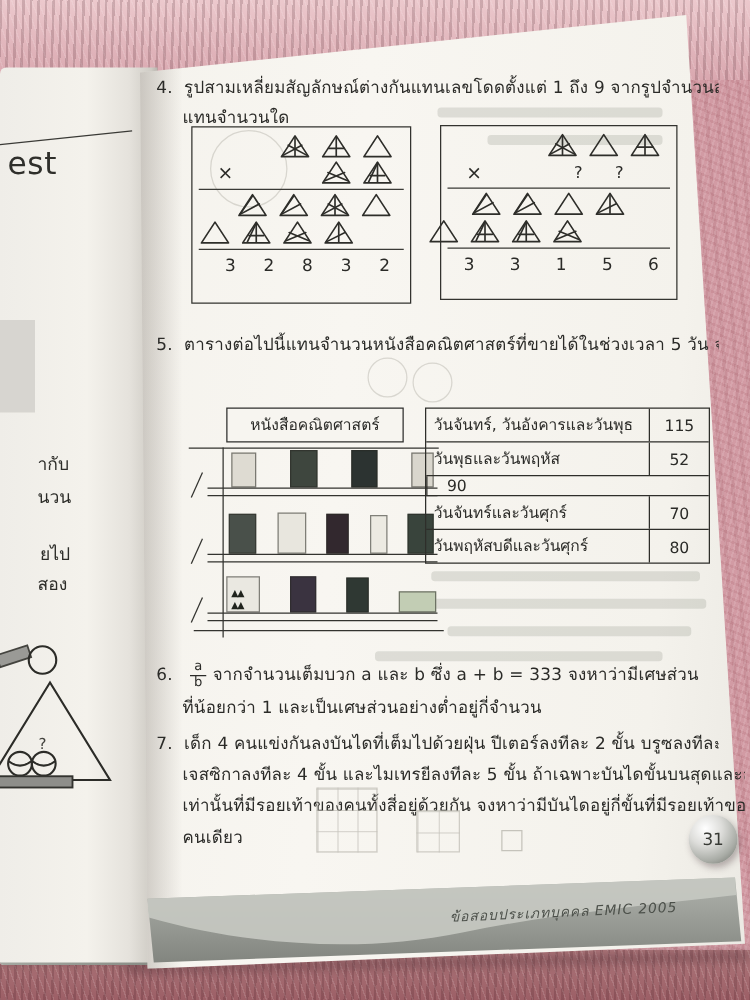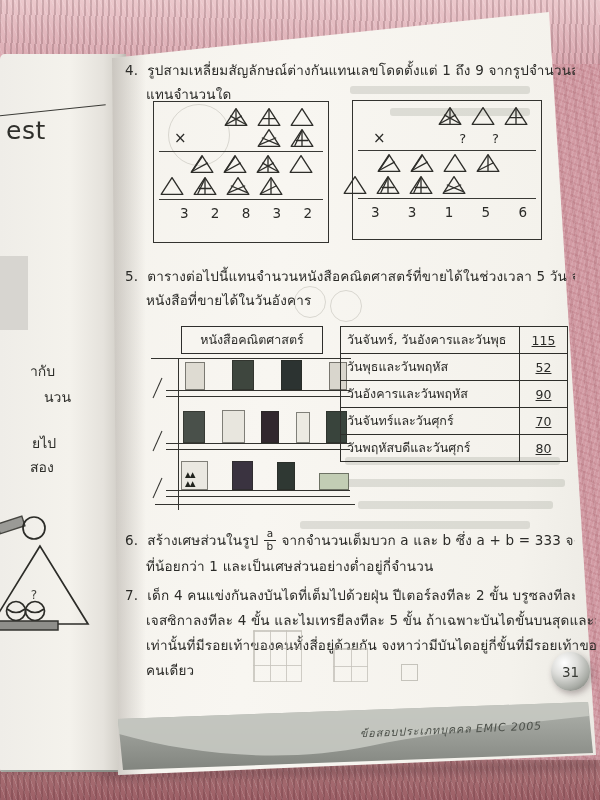--- a/index.html
+++ b/index.html
@@ -61,21 +61,21 @@
   .book{border:1px solid rgba(40,40,35,.55);}
   .tricover{font-size:7.5px;line-height:1.15;color:#20231d;padding:9px 2px 0 3px;white-space:pre-line;letter-spacing:-1px;}
   .board{position:absolute;height:7px;border-top:1.6px solid #33332f;border-bottom:1.6px solid #33332f;}
   .board::before{content:"";position:absolute;left:-9px;top:-14px;height:22px;border-left:1.6px solid #33332f;transform:rotate(24deg);}
   .shelf-baseline{position:absolute;left:2px;top:182px;width:200px;border-top:1.4px solid #33332f;}
   
   .sales-table{position:absolute;left:340px;top:326px;width:228px;border:1.5px solid #2e2e2a;font-size:12.5px;}
   .srow{display:flex;border-bottom:1.4px solid #2e2e2a;}
   .srow:last-child{border-bottom:none;}
   .slbl{flex:1;padding:3px 3px 3px 6px;white-space:nowrap;overflow:hidden;}
-  .sval{width:48px;border-left:1.4px solid #2e2e2a;display:flex;align-items:center;justify-content:center;text-decoration:underline;}
+  .sval{width:48px;border-left:1.4px solid #2e2e2a;display:flex;align-items:center;justify-content:center;}
   
   .frac{display:inline-flex;flex-direction:column;align-items:center;font-size:10.5px;line-height:1.1;margin:0 5px;vertical-align:middle;}
   .frac .den{border-top:1px solid #2b2b28;padding:0 3px;}
   .q6l1{display:flex;align-items:center;}
   
   .footer-svg{position:absolute;left:108px;top:692px;}
   .footer-title{position:absolute;left:330px;top:721px;width:212px;text-align:right;
     transform:rotate(-2.5deg);font-size:11px;font-style:italic;letter-spacing:.8px;color:#4c504a;}
   .page-badge{position:absolute;left:551px;top:652px;width:39px;height:39px;border-radius:50%;
     background:radial-gradient(circle at 34% 28%, #ffffff, #ddddda 35%, #a9aca6 68%, #7f827b 88%);
@@ -98,21 +98,21 @@
     </div>
 
   <div class="book-shadow" style="left:0;top:762px;width:130px;height:9px;"></div>
   <div class="book-shadow" style="left:100px;top:766px;width:500px;height:8px;transform:rotate(-1.2deg);"></div>
 
   <div class="left-page">
     <div class="lp-line"></div>
     <div class="lp-est">est</div>
     <div class="lp-gray"></div>
     <div class="lp-frag" style="left:30px;top:306px;">ากับ</div>
-    <div class="lp-frag" style="left:44px;top:332px;">นวน</div>
+    <div class="lp-frag" style="left:30px;top:332px;">นวน</div>
     <div class="lp-frag" style="left:32px;top:378px;">ยไป</div>
     <div class="lp-frag" style="left:30px;top:402px;">สอง</div>
     <svg class="balance" width="120" height="190" viewBox="0 0 120 190">
       <rect x="8" y="16" width="26" height="10" transform="rotate(-18 21 21)" fill="#9a9a96" stroke="#44443f" stroke-width="1.4"></rect>
       <circle cx="44" cy="24" r="11"></circle>
       <polygon points="50,42 2,120 98,120"></polygon>
       <text x="44" y="95" font-size="12" fill="#44443f" stroke="none" text-anchor="middle">?</text>
       <circle cx="26" cy="107" r="9.5"></circle>
       <path d="M17 105 Q26 112 35 105"></path>
       <circle cx="45" cy="107" r="9.5"></circle>
@@ -302,21 +302,20 @@
         <span>3</span>
         <span>1</span>
         <span>5</span>
         <span>6</span>
       </div>
     </div>
 
     <div class="t" style="left:125px;top:266px;">
       <span class="qnum">5.</span><span>ตารางต่อไปนี้แทนจำนวนหนังสือคณิตศาสตร์ที่ขายได้ในช่วงเวลา 5 วัน จงหาจำนวน</span>
     </div>
-    <div class="t" style="left:146px;top:290px;">หนังสือที่ขายได้ในวันอังคาร</div>
 
     <div class="shelf-wrap">
       <div class="shelf-sign">หนังสือคณิตศาสตร์</div>
       <div class="shelf-topline"></div>
       <div class="shelf-pole"></div>
       <div class="books" style="left:32px;top:36px;width:162px;height:32px;">
           <div class="book" style="width: 20px; height: 28px; background: rgb(222, 219, 210);"></div>
           <div class="book" style="width: 22px; height: 30px; background: rgb(62, 70, 62);"></div>
           <div class="book" style="width: 21px; height: 30px; background: rgb(44, 51, 49);"></div>
           <div class="book" style="width: 18px; height: 28px; background: rgb(217, 214, 205);"></div>
@@ -344,36 +343,34 @@
     <div class="sales-table">
       <div class="srow">
         <span class="slbl">วันจันทร์, วันอังคารและวันพุธ</span>
         <span class="sval">115</span>
       </div>
       <div class="srow">
         <span class="slbl">วันพุธและวันพฤหัส</span>
         <span class="sval">52</span>
       </div>
       <div class="srow">
-        <span class="slbl">วันอังคารและวันพฤหัส</span>
         <span class="sval">90</span>
       </div>
       <div class="srow">
         <span class="slbl">วันจันทร์และวันศุกร์</span>
         <span class="sval">70</span>
       </div>
       <div class="srow">
         <span class="slbl">วันพฤหัสบดีและวันศุกร์</span>
         <span class="sval">80</span>
       </div>
     </div>
 
     <div class="t q6l1" style="left:125px;top:528px;">
       <span class="qnum">6.</span>
-      <span>สร้างเศษส่วนในรูป</span>
       <span class="frac">
         <span class="num">a</span>
         <span class="den">b</span>
       </span>
       <span>จากจำนวนเต็มบวก a และ b ซึ่ง a + b = 333 จงหาว่ามีเศษส่วน</span>
     </div>
     <div class="t" style="left:146px;top:556px;">ที่น้อยกว่า 1 และเป็นเศษส่วนอย่างต่ำอยู่กี่จำนวน</div>
 
     <div class="t" style="left:125px;top:585px;">
       <span class="qnum">7.</span><span>เด็ก 4 คนแข่งกันลงบันไดที่เต็มไปด้วยฝุ่น ปีเตอร์ลงทีละ 2 ขั้น บรูซลงทีละ 3 ขั้น</span>

